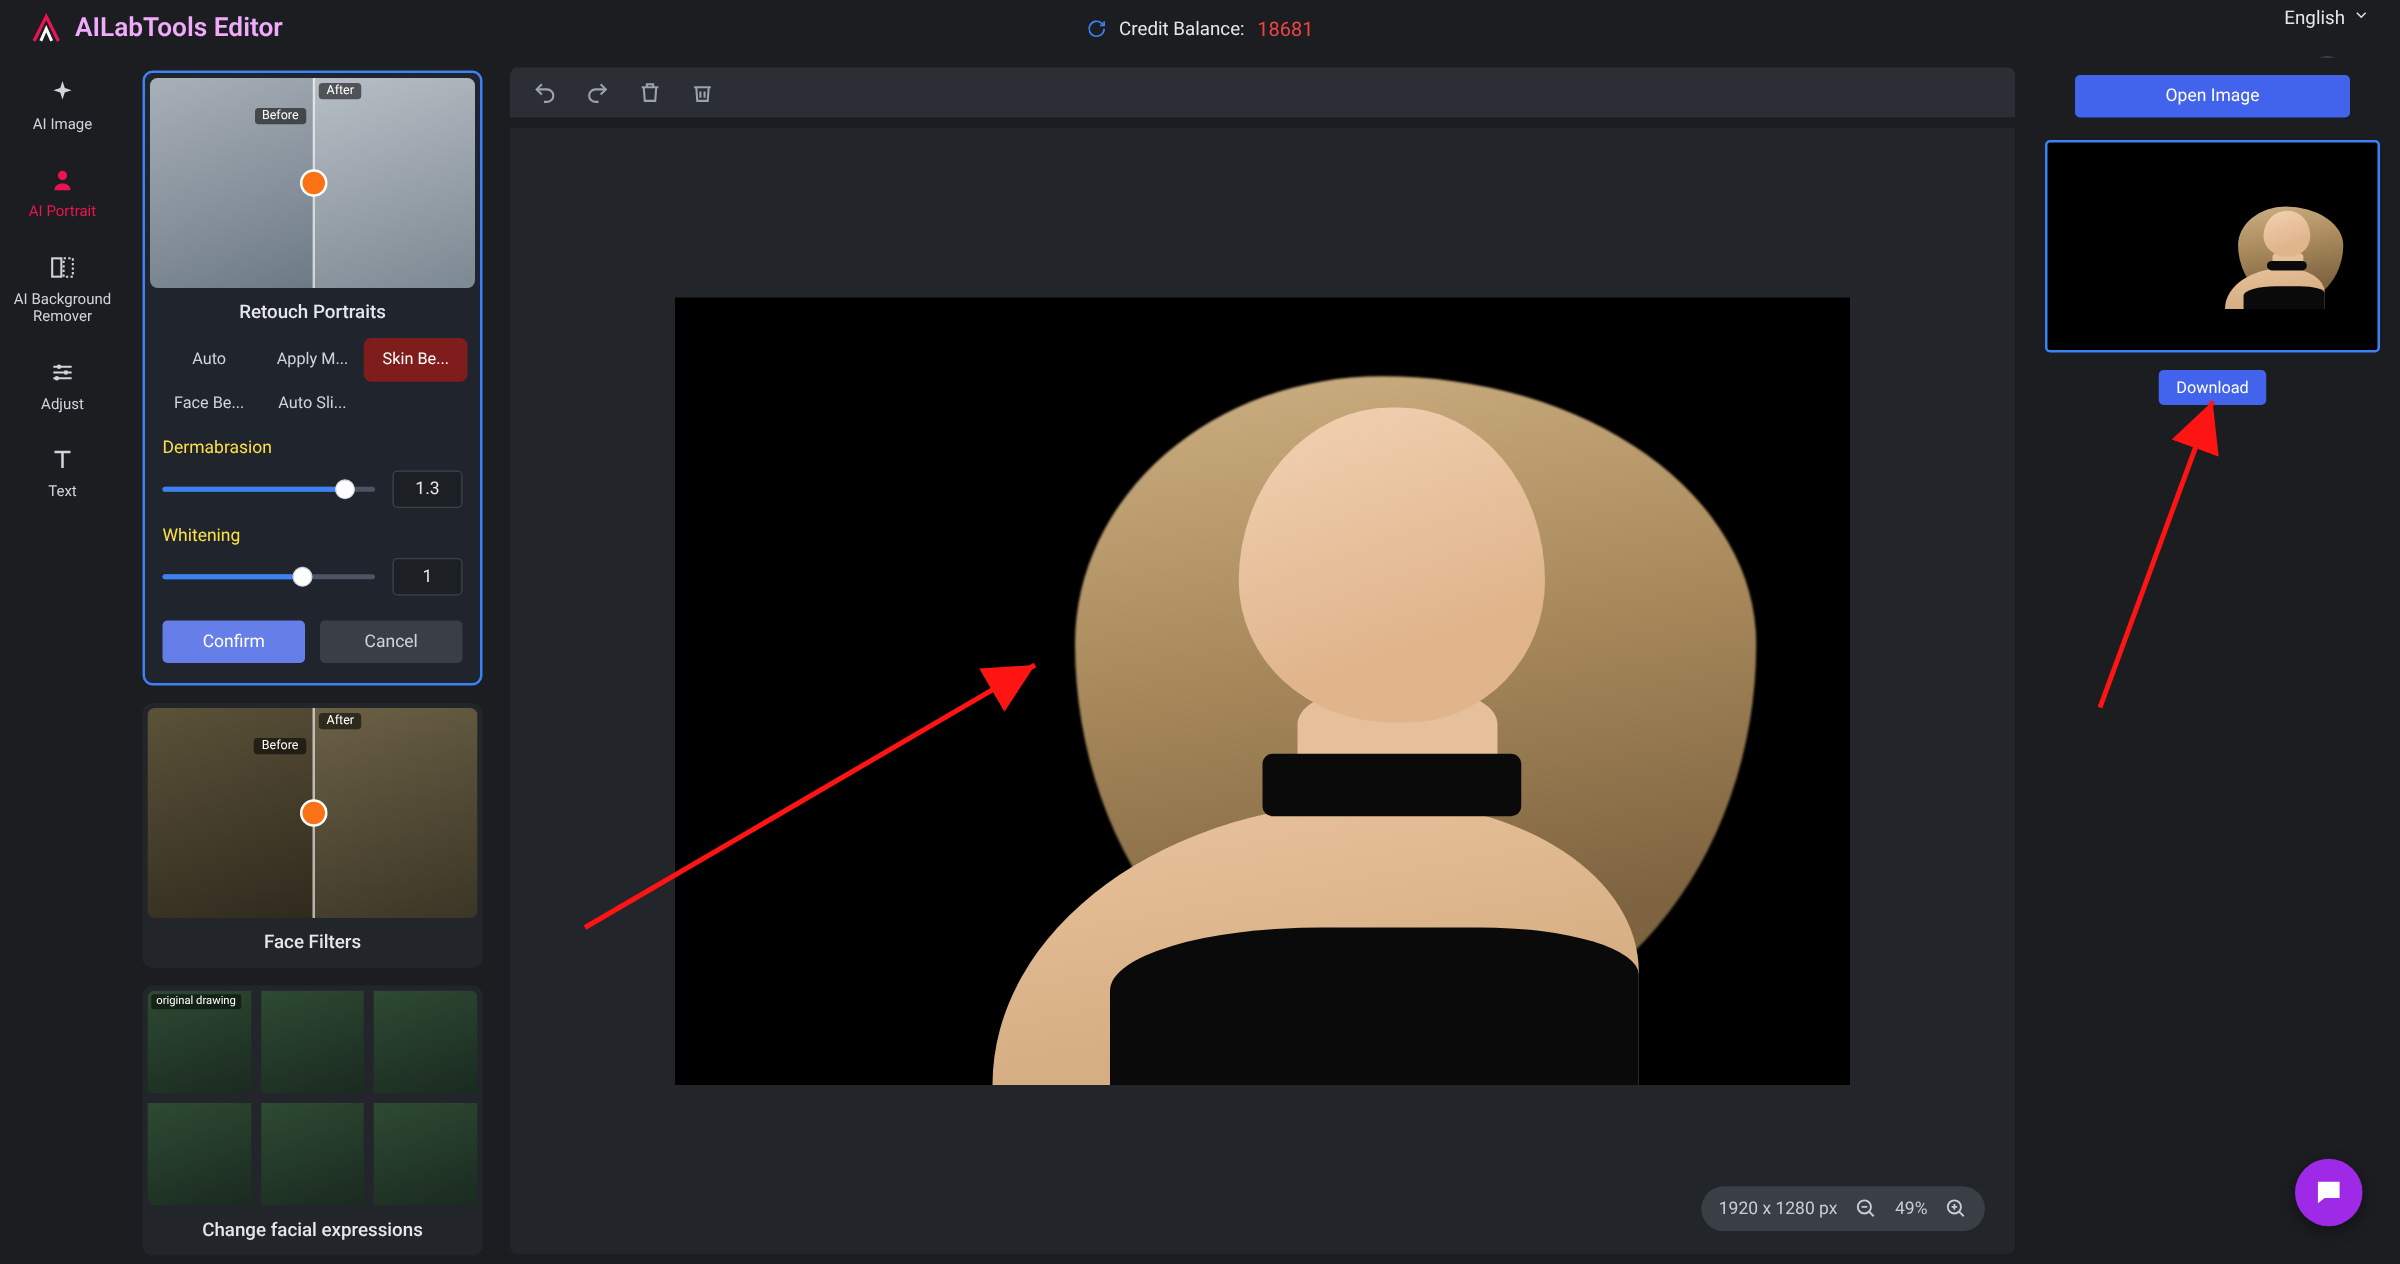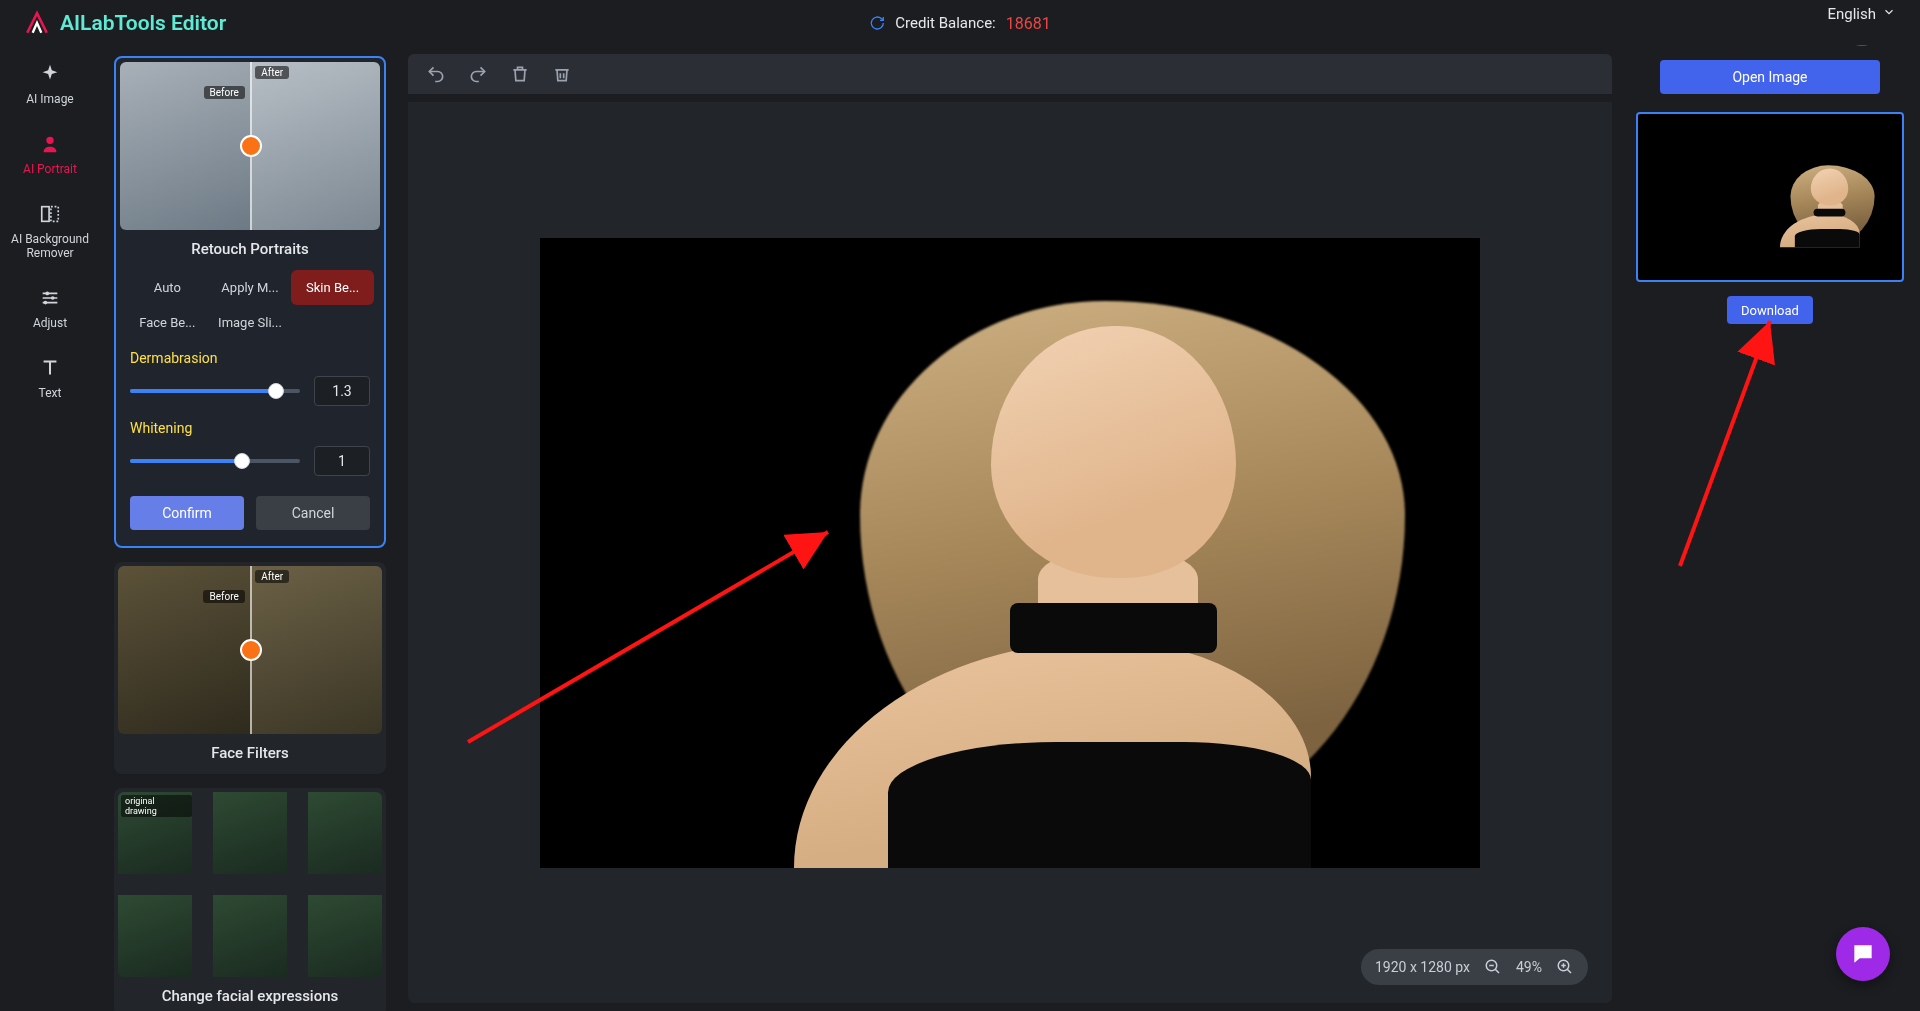--- a/index.html
+++ b/index.html
@@ -14,21 +14,21 @@
   .header {
     height: 46px;
     display: flex;
     align-items: center;
     padding: 0 24px;
     background: #1b1d20;
     position: relative;
   }
   .logo-wrap { display: flex; align-items: center; gap: 10px; }
   .logo-mark svg { width: 26px; height: 26px; display: block; }
-  .logo-text { color: #5eead4; font-size: 21px; font-weight: 600; }
+  .logo-text { color: #f0abfc; font-size: 21px; font-weight: 600; }
   .header-center {
     position: absolute; left: 50%; transform: translateX(-50%);
     display: flex; align-items: center; gap: 10px; font-size: 15px;
   }
   .refresh-icon { color: #3b82f6; display: inline-flex; }
   .credit-label { color: #e5e7eb; }
   .credit-value { color: #ef4444; font-size: 16px; }
   .header-right { margin-left: auto; display: flex; align-items: center; gap: 22px; flex-direction: column; }
   .header-link { color: #e5e7eb; font-size: 15px; cursor: pointer; }
   .lang { display: flex; align-items: center; gap: 6px; color: #e5e7eb; font-size: 15px; cursor: pointer; }
@@ -122,21 +122,21 @@
   }
   .btn.primary { background:#667ee8; color:#fff; }
   .btn.secondary { background:#3a3e45; color:#d1d5db; }
 
   
   .ff-left { background: linear-gradient(160deg,#5c5239 0%,#2e2a1d 100%); }
   .ff-right{ background: linear-gradient(160deg,#6c6146 0%,#3a3525 100%); }
 
   
   .expr-grid {
-    display:grid; grid-template-columns: repeat(3,1fr); grid-auto-rows: 82px; gap:21px;
+    display:grid; grid-template-columns: repeat(3,1fr); grid-auto-rows: 82px; gap:8px;
     border-radius:6px; overflow:hidden;
   }
   .expr-cell { background: linear-gradient(160deg,#2e4a33 0%,#1a2a20 100%); position:relative; }
   .expr-cell .tag { position:absolute; top:3px; left:3px; font-size:9px; color:#fff; background:rgba(0,0,0,.5); padding:1px 4px; border-radius:2px;}
 
   
   .canvas-area {
     position:absolute; left:400px; top:46px; right:300px; bottom:0;
     background:#1b1d20;
   }
@@ -330,21 +330,21 @@
       <span class="preview-badge after">After</span>
       <div class="preview-divider"></div>
     </div>
     <div class="card-title">Retouch Portraits</div>
 
     <div class="mode-row">
       <div class="mode-btn">Auto</div>
       <div class="mode-btn">Apply M...</div>
       <div class="mode-btn active">Skin Be...</div>
       <div class="mode-btn">Face Be...</div>
-      <div class="mode-btn">Image Sli...</div>
+      <div class="mode-btn">Auto Sli...</div>
     </div>
 
     <div class="slider-block">
       <div class="slider-label">Dermabrasion</div>
       <div class="slider-row">
         <div class="slider-track">
           <div class="slider-fill" style="width:86%"></div>
           <div class="slider-thumb" style="left:86%"></div>
         </div>
         <div class="slider-value">1.3</div>

